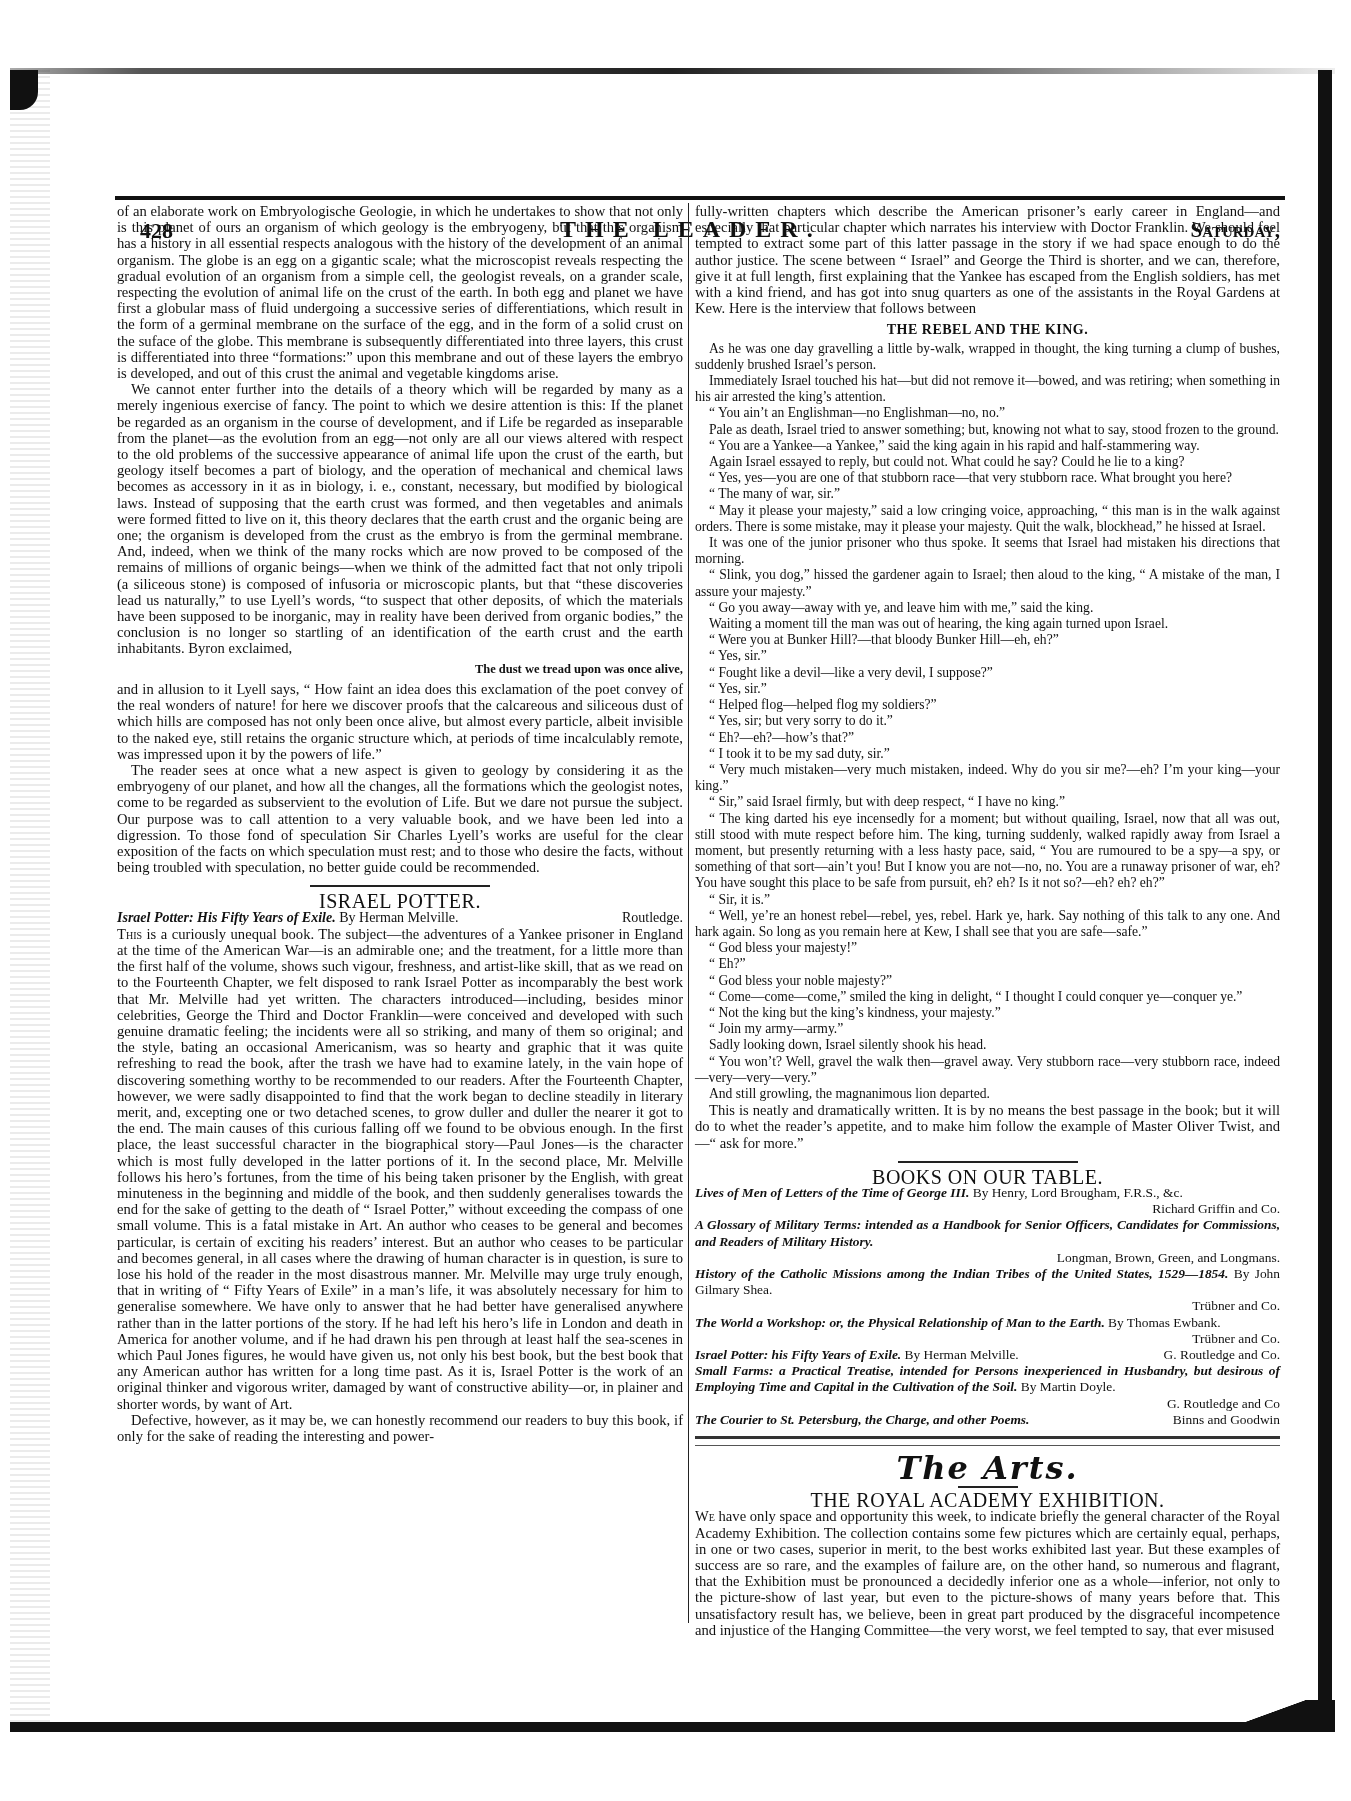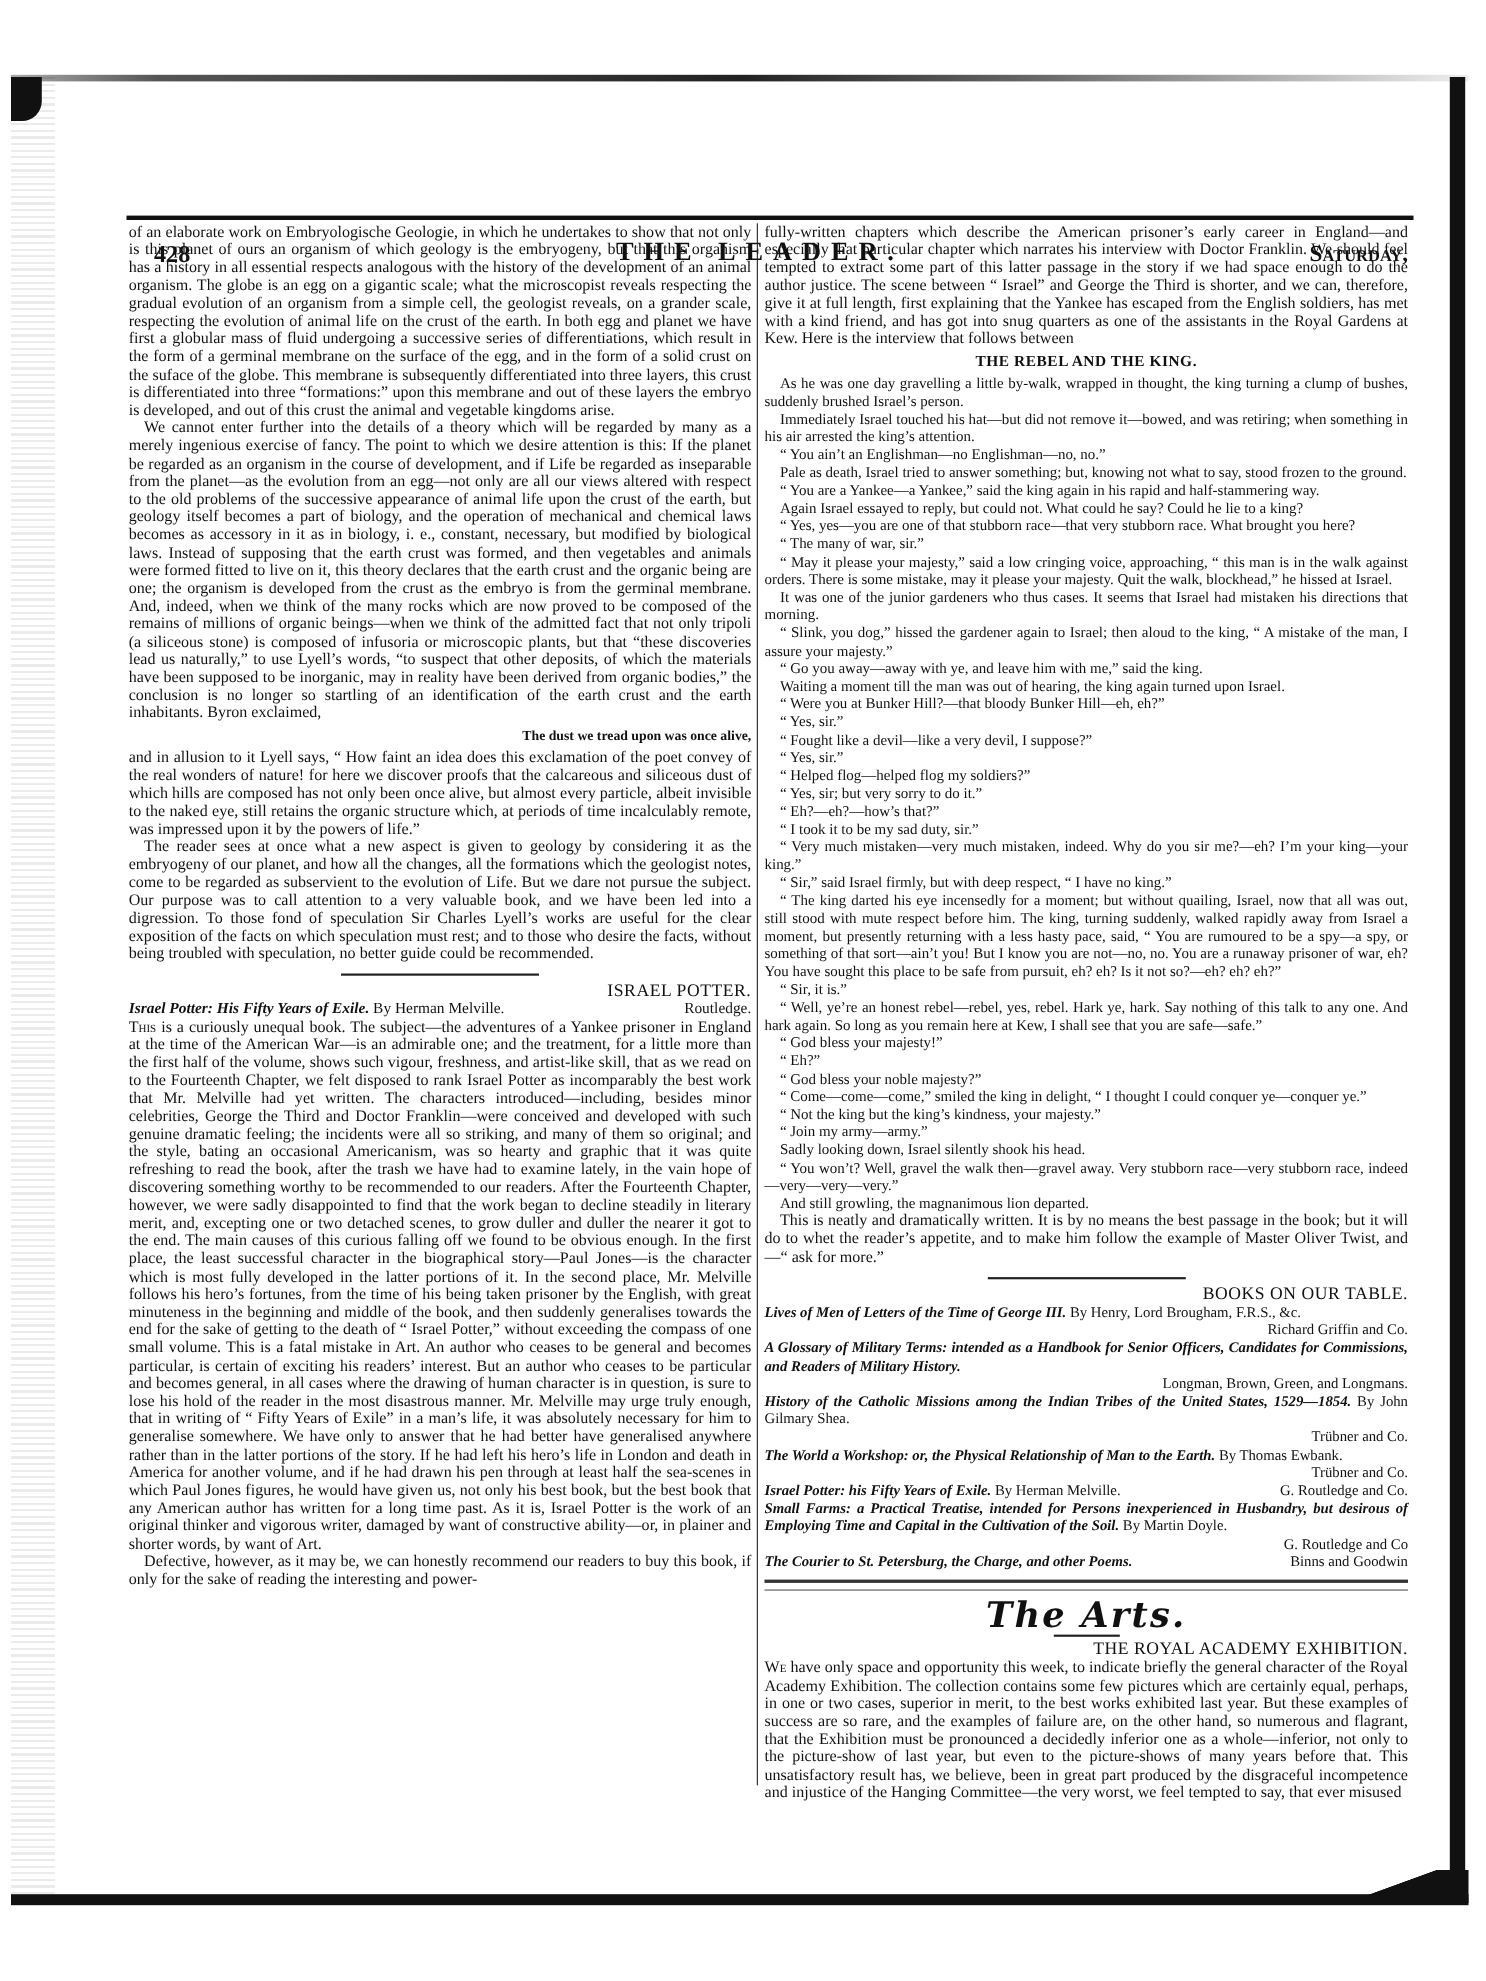--- a/index.html
+++ b/index.html
@@ -19,21 +19,21 @@
   .rule-top { position:absolute; left:115px; top:196px; width:1170px; height:4px; background:#111; }
 
   .col { position:absolute; top:203px; font-size:14.6px; line-height:16.2px; text-align:justify; }
   .col-left { left:117px; width:566px; }
   .col-right { left:695px; width:585px; }
   .divider { position:absolute; left:688px; top:203px; width:1px; height:1420px; background:#222; }
 
   .col p { margin:0; text-indent:0; }
   .col p.ind { text-indent:14px; }
   .quote-line { text-align:right; font-size:12.5px; font-weight:bold; margin:4px 0 4px 0; }
-  .section-title { text-align:right; font-size:16px; letter-spacing:0.5px; margin:2px 0 0 0; }
+  .section-title { text-align:center; font-size:20px; letter-spacing:0.5px; margin:2px 0 0 0; }
   .short-rule { width:180px; height:2px; background:#222; margin:10px auto 6px auto; }
   .short-rule-s { width:60px; height:2px; background:#222; margin:10px auto 4px auto; }
   .byline { display:flex; justify-content:space-between; font-size:14px; }
   .byline i { font-weight:bold; }
   .sub-title { text-align:center; font-size:14px; font-weight:bold; letter-spacing:0.5px; margin:6px 0 2px 0; }
   .dialogue { font-size:13.6px; line-height:16.2px;font-family:Liberation Serif, serif; }
   .dialogue p { text-indent:14px; }
   .book { font-size:13.4px; line-height:16.2px; }
   .book .bt { font-style:italic; font-weight:bold; }
   .book .pub { text-align:right; }
@@ -85,21 +85,21 @@
   <div class="dialogue">
     <p>As he was one day gravelling a little by-walk, wrapped in thought, the king turning a clump of bushes, suddenly brushed Israel’s person.</p>
     <p>Immediately Israel touched his hat—but did not remove it—bowed, and was retiring; when something in his air arrested the king’s attention.</p>
     <p>“ You ain’t an Englishman—no Englishman—no, no.”</p>
     <p>Pale as death, Israel tried to answer something; but, knowing not what to say, stood frozen to the ground.</p>
     <p>“ You are a Yankee—a Yankee,” said the king again in his rapid and half-stammering way.</p>
     <p>Again Israel essayed to reply, but could not. What could he say? Could he lie to a king?</p>
     <p>“ Yes, yes—you are one of that stubborn race—that very stubborn race. What brought you here?</p>
     <p>“ The many of war, sir.”</p>
     <p>“ May it please your majesty,” said a low cringing voice, approaching, “ this man is in the walk against orders. There is some mistake, may it please your majesty. Quit the walk, blockhead,” he hissed at Israel.</p>
-    <p>It was one of the junior gardeners who thus cases. It seems that Israel had mistaken his directions that morning.</p>
+    <p>It was one of the junior prisoner who thus spoke. It seems that Israel had mistaken his directions that morning.</p>
     <p>“ Slink, you dog,” hissed the gardener again to Israel; then aloud to the king, “ A mistake of the man, I assure your majesty.”</p>
     <p>“ Go you away—away with ye, and leave him with me,” said the king.</p>
     <p>Waiting a moment till the man was out of hearing, the king again turned upon Israel.</p>
     <p>“ Were you at Bunker Hill?—that bloody Bunker Hill—eh, eh?”</p>
     <p>“ Yes, sir.”</p>
     <p>“ Fought like a devil—like a very devil, I suppose?”</p>
     <p>“ Yes, sir.”</p>
     <p>“ Helped flog—helped flog my soldiers?”</p>
     <p>“ Yes, sir; but very sorry to do it.”</p>
     <p>“ Eh?—eh?—how’s that?”</p>

